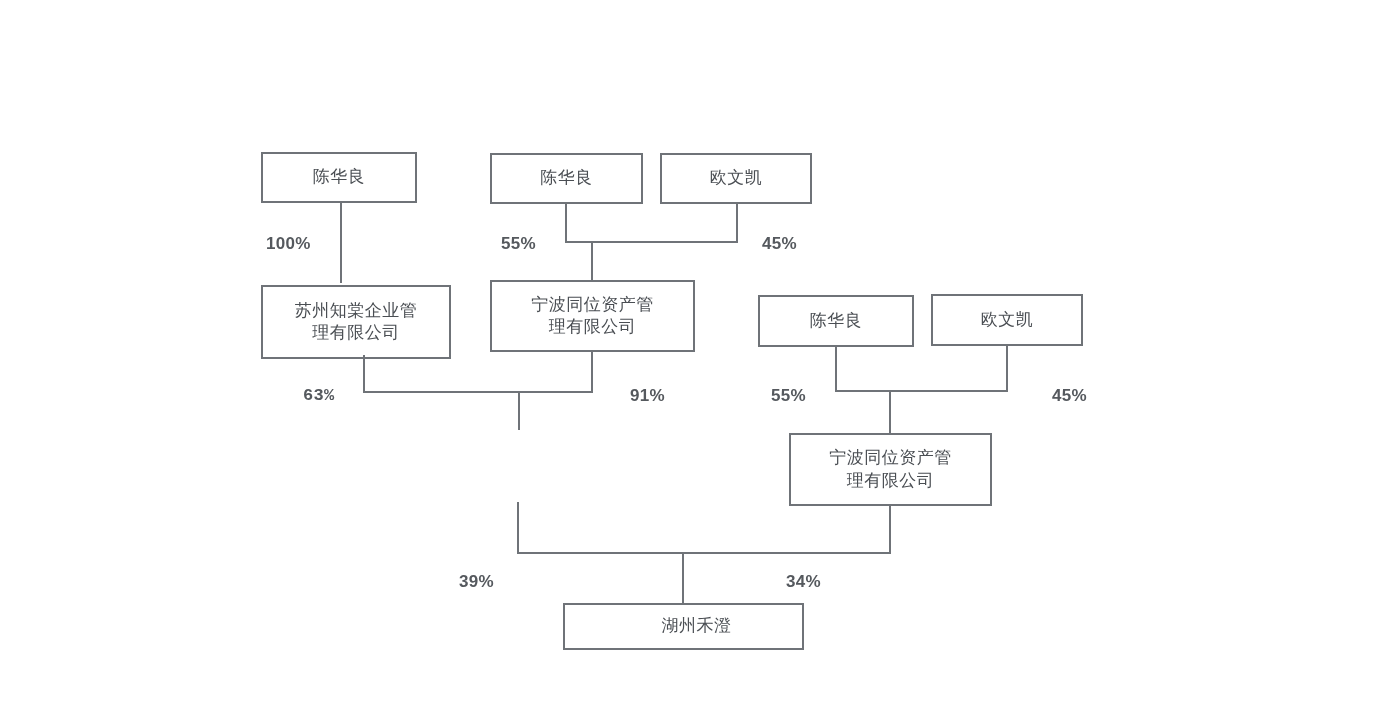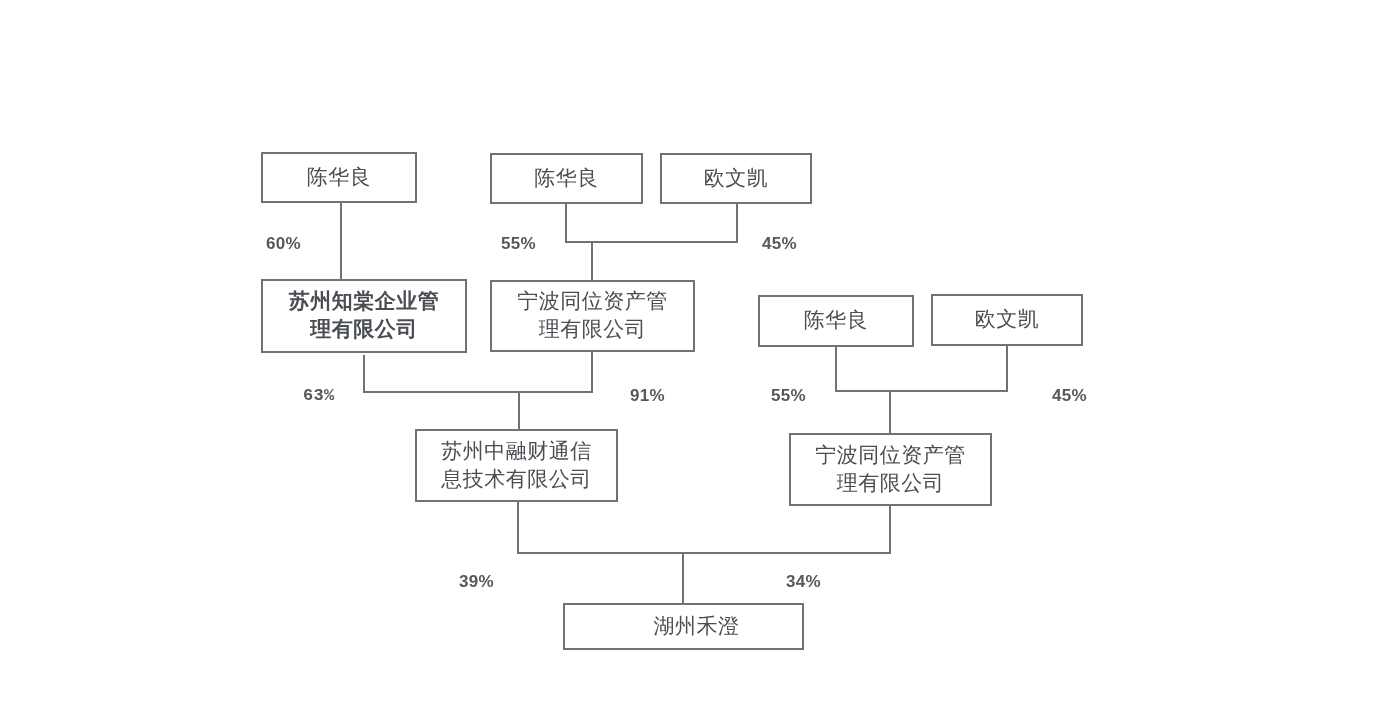--- a/index.html
+++ b/index.html
@@ -22,21 +22,21 @@
     position: absolute;
     box-sizing: border-box;
     border: 2px solid #6f7378;
     background: #ffffff;
     display: flex;
     align-items: center;
     justify-content: center;
     text-align: center;
     color: #4a4e53;
     font-family: "Liberation Serif", "DejaVu Serif", serif;
-    font-size: 21px;
+    font-size: 17px;
     line-height: 1.32;
     letter-spacing: 0.5px;
     padding: 2px 6px;
   }
   .node .label {
     display: block;
     width: 100%;
     white-space: pre-line;
   }
   .edge {
@@ -66,30 +66,30 @@
 
   <div class="node" style="left:490px; top:153px; width:153px; height:51px;">
     <span class="label">陈华良</span>
   </div>
 
   <div class="node" style="left:660px; top:153px; width:152px; height:51px;">
     <span class="label">欧文凯</span>
   </div>
 
   <div class="edge v" style="left:340px; top:203px; height:80px;"></div>
-  <div class="pct" style="left:266px; top:234px;">60%</div>
+  <div class="pct" style="left:266px; top:234px;">100%</div>
 
   <div class="edge v" style="left:565px; top:204px; height:38px;"></div>
   <div class="edge v" style="left:736px; top:204px; height:38px;"></div>
   <div class="edge h" style="left:565px; top:241px; width:173px;"></div>
   <div class="edge v" style="left:591px; top:241px; height:40px;"></div>
   <div class="pct" style="left:501px; top:234px;">55%</div>
   <div class="pct" style="left:762px; top:234px;">45%</div>
 
-  <div class="node" style="left:261px; top:279px; width:206px; height:74px;font-weight:bold;">
+  <div class="node" style="left:261px; top:285px; width:190px; height:74px;">
     <span class="label">苏州知棠企业管
 理有限公司</span>
   </div>
 
   <div class="node" style="left:490px; top:280px; width:205px; height:72px;">
     <span class="label">宁波同位资产管
 理有限公司</span>
   </div>
 
   <div class="node" style="left:758px; top:295px; width:156px; height:52px;">
@@ -107,24 +107,20 @@
   <div class="pct" style="left:303px; top:386px;font-family:Liberation Mono, monospace;">63%</div>
   <div class="pct" style="left:630px; top:386px;">91%</div>
 
   <div class="edge v" style="left:835px; top:347px; height:44px;"></div>
   <div class="edge v" style="left:1006px; top:346px; height:45px;"></div>
   <div class="edge h" style="left:835px; top:390px; width:173px;"></div>
   <div class="edge v" style="left:889px; top:390px; height:44px;"></div>
   <div class="pct" style="left:771px; top:386px;">55%</div>
   <div class="pct" style="left:1052px; top:386px;">45%</div>
 
-  <div class="node" style="left:415px; top:429px; width:203px; height:73px;">
-    <span class="label">苏州中融财通信
-息技术有限公司</span>
-  </div>
 
   <div class="node" style="left:789px; top:433px; width:203px; height:73px;">
     <span class="label">宁波同位资产管
 理有限公司</span>
   </div>
 
   <div class="edge v" style="left:517px; top:502px; height:51px;"></div>
   <div class="edge v" style="left:889px; top:506px; height:47px;"></div>
   <div class="edge h" style="left:517px; top:552px; width:374px;"></div>
   <div class="edge v" style="left:682px; top:552px; height:52px;"></div>

